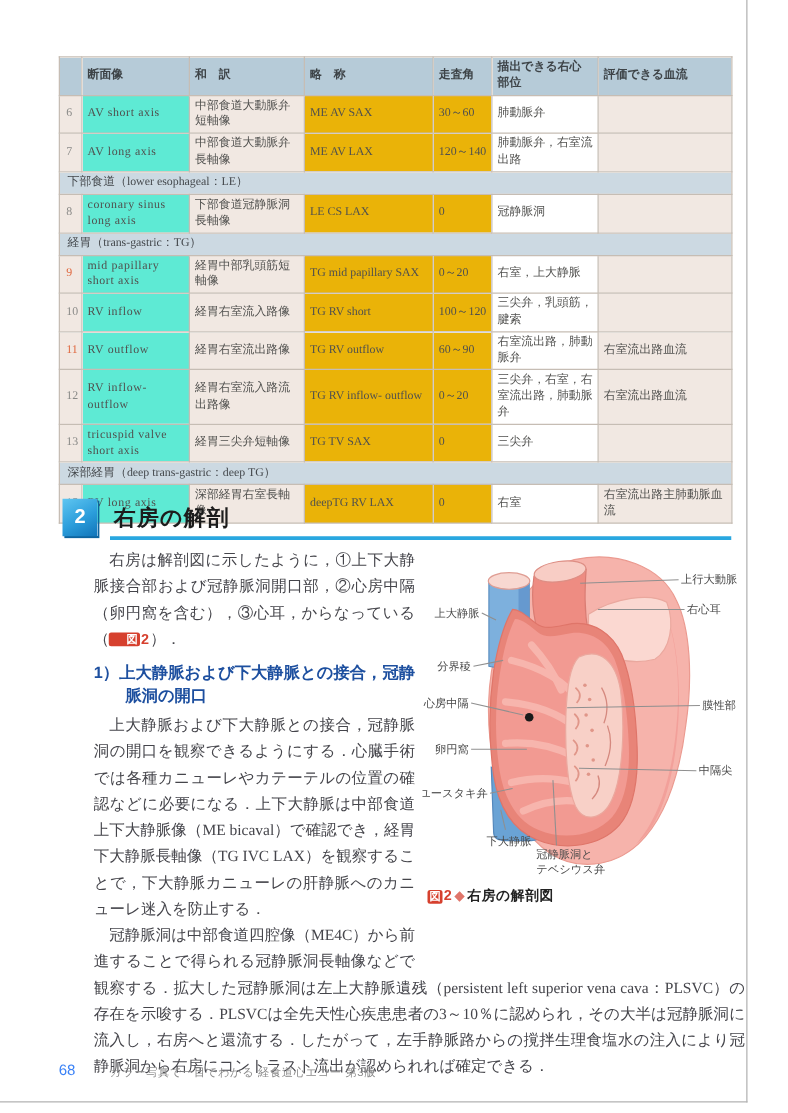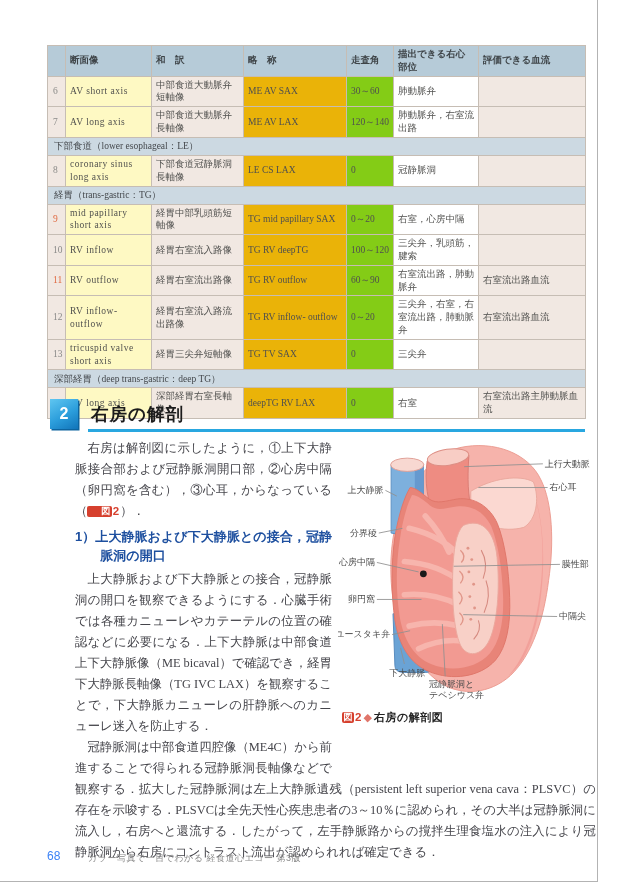--- a/index.html
+++ b/index.html
@@ -12,24 +12,24 @@
   #tee-table{position:absolute;left:47px;top:45px;width:538px;border-collapse:collapse;
              table-layout:fixed;font-family:"Liberation Serif",serif;font-size:9.5px;color:#50504e;}
   #tee-table td,#tee-table th{border:1px solid #c6bdb4;padding:2px 4px;vertical-align:middle;
              line-height:1.35;overflow:hidden;}
   #tee-table{border:1px solid #aaa29a;}
   #tee-table th{background:#b6cbd8;color:#3e4448;font-family:"Liberation Sans",sans-serif;
              font-weight:bold;font-size:9.5px;text-align:left;height:18px;}
   .section-cell{background:#ccd9e2;color:#44484c;font-size:9.5px;padding:2px 6px !important;height:13px;}
   .c-num{background:#f1e8e2;color:#8a8a88;text-align:left;padding-left:5px !important;}
   .c-num.red{color:#e06a42;}
-  .c-name{background:#fef9c3;letter-spacing:.5px;}
+  .c-name{background:#5eead4;letter-spacing:.5px;}
   .c-jp{background:#f1e8e2;}
   .c-abbr{background:#eab308;}
-  .c-angle{background:#84cc16;font-family:Liberation Serif, serif;}
+  .c-angle{background:#eab308;font-family:Liberation Serif, serif;}
   .c-site{background:#fff;margin-top:22px;}
   .c-flow{background:#f1e8e2;}
   
   .sec-badge{position:absolute;left:50px;top:399px;width:28px;height:30px;
       background:linear-gradient(150deg,#5fc6f1 0%,#2b9ddb 55%,#1174b9 100%);
       color:#fff;font-weight:bold;font-size:16px;display:flex;align-items:center;justify-content:center;
       box-shadow:1.5px 1.5px 0 #0d649f;}
   .sec-title{position:absolute;left:91px;top:402px;font-size:17.5px;font-weight:bold;color:#1c1c1c;
       letter-spacing:1px;}
   .sec-underline{position:absolute;left:88px;top:429px;width:497px;height:2.5px;background:#29a7e0;}
@@ -116,28 +116,28 @@
         </tr>
         <tr>
           <td colspan="7" class="section-cell">経胃（trans-gastric：TG）</td>
         </tr>
         <tr>
           <td class="c-num red">9</td>
           <td class="c-name">mid papillary short axis</td>
           <td class="c-jp">経胃中部乳頭筋短軸像</td>
           <td class="c-abbr">TG mid papillary SAX</td>
           <td class="c-angle">0～20</td>
-          <td class="c-site">右室，心房中隔</td>
+          <td class="c-site">右室，上大静脈</td>
           <td class="c-flow"></td>
         </tr>
         <tr>
           <td class="c-num">10</td>
           <td class="c-name">RV inflow</td>
           <td class="c-jp">経胃右室流入路像</td>
-          <td class="c-abbr">TG RV deepTG</td>
+          <td class="c-abbr">TG RV short</td>
           <td class="c-angle">100～120</td>
           <td class="c-site">三尖弁，乳頭筋，腱索</td>
           <td class="c-flow"></td>
         </tr>
         <tr>
           <td class="c-num red">11</td>
           <td class="c-name">RV outflow</td>
           <td class="c-jp">経胃右室流出路像</td>
           <td class="c-abbr">TG RV outflow</td>
           <td class="c-angle">60～90</td>

